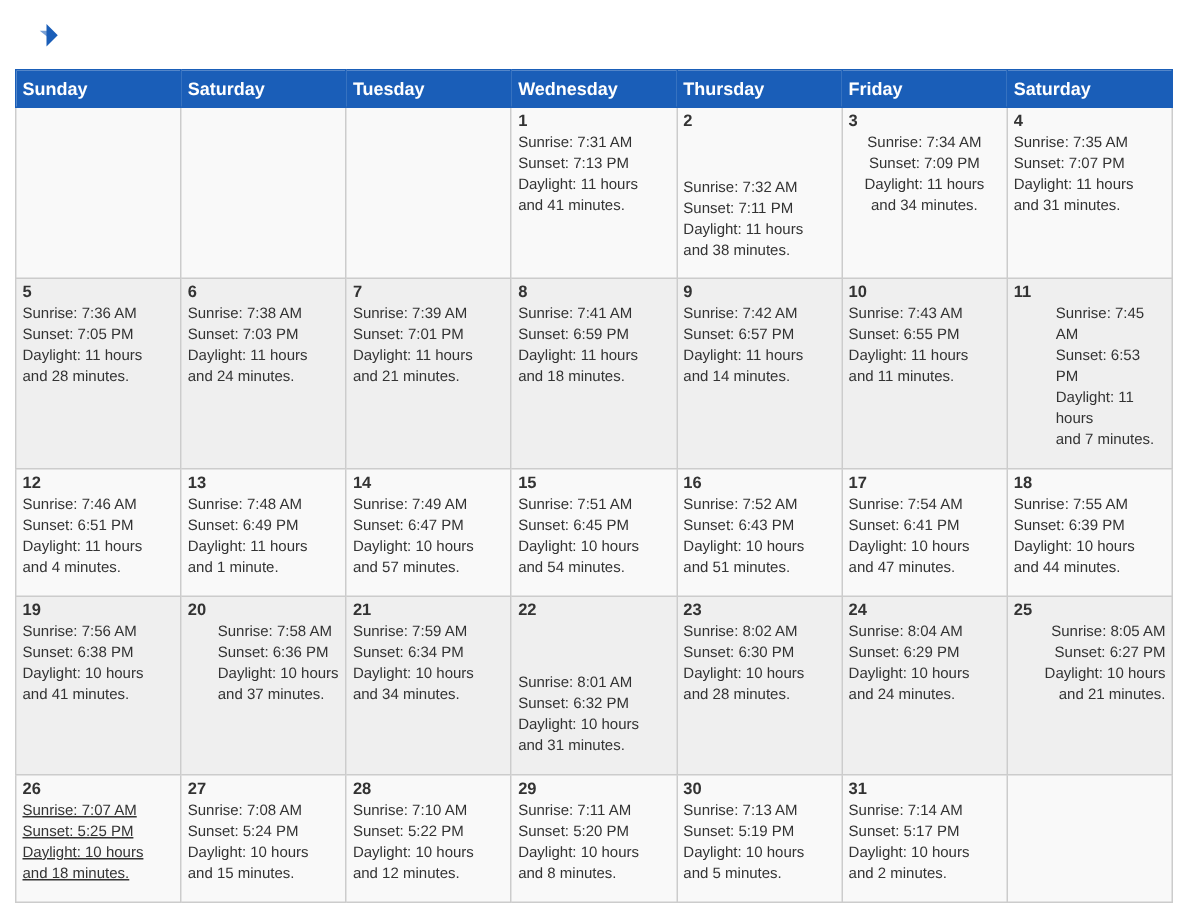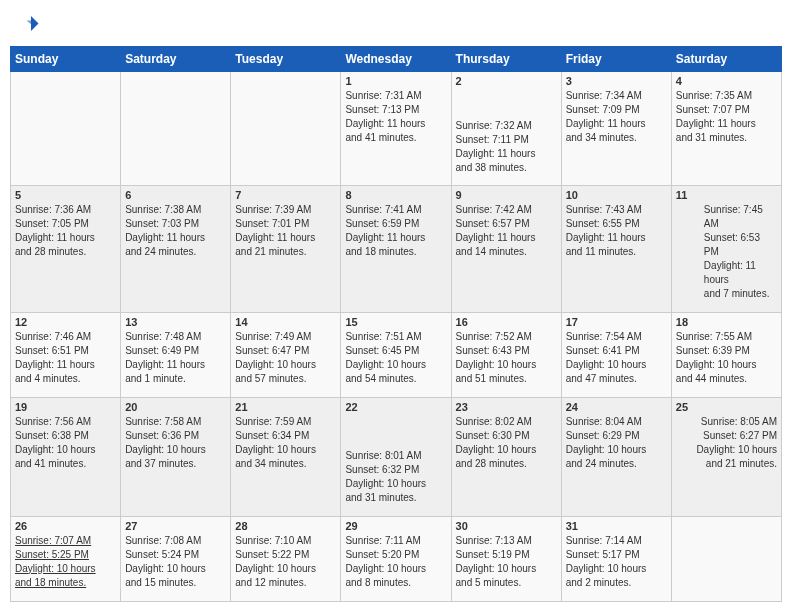--- a/index.html
+++ b/index.html
@@ -146,21 +146,21 @@
           </td>
           <td>
             <span class="day-number">2</span>
             <div class="day-info" style="white-space: pre-line; margin-top: 32px;">Sunrise: 7:32 AM
 Sunset: 7:11 PM
 Daylight: 11 hours
 and 38 minutes.</div>
           </td>
           <td>
             <span class="day-number">3</span>
-            <div class="day-info" style="white-space: pre-line;">Sunrise: 7:34 AM
+            <div class="day-info" style="white-space: pre-line; text-align: center;">Sunrise: 7:34 AM
 Sunset: 7:09 PM
 Daylight: 11 hours
 and 34 minutes.</div>
           </td>
           <td>
             <span class="day-number">4</span>
             <div class="day-info" style="white-space: pre-line;">Sunrise: 7:35 AM
 Sunset: 7:07 PM
 Daylight: 11 hours
 and 31 minutes.</div>
@@ -271,21 +271,21 @@
         <tr>
           <td>
             <span class="day-number">19</span>
             <div class="day-info" style="white-space: pre-line;">Sunrise: 7:56 AM
 Sunset: 6:38 PM
 Daylight: 10 hours
 and 41 minutes.</div>
           </td>
           <td>
             <span class="day-number">20</span>
-            <div class="day-info" style="white-space: pre-line;">Sunrise: 7:58 AM
+            <div class="day-info" style="white-space: pre-line; margin-left: 20px;">Sunrise: 7:58 AM
 Sunset: 6:36 PM
 Daylight: 10 hours
 and 37 minutes.</div>
           </td>
           <td>
             <span class="day-number">21</span>
             <div class="day-info" style="white-space: pre-line;">Sunrise: 7:59 AM
 Sunset: 6:34 PM
 Daylight: 10 hours
 and 34 minutes.</div>

